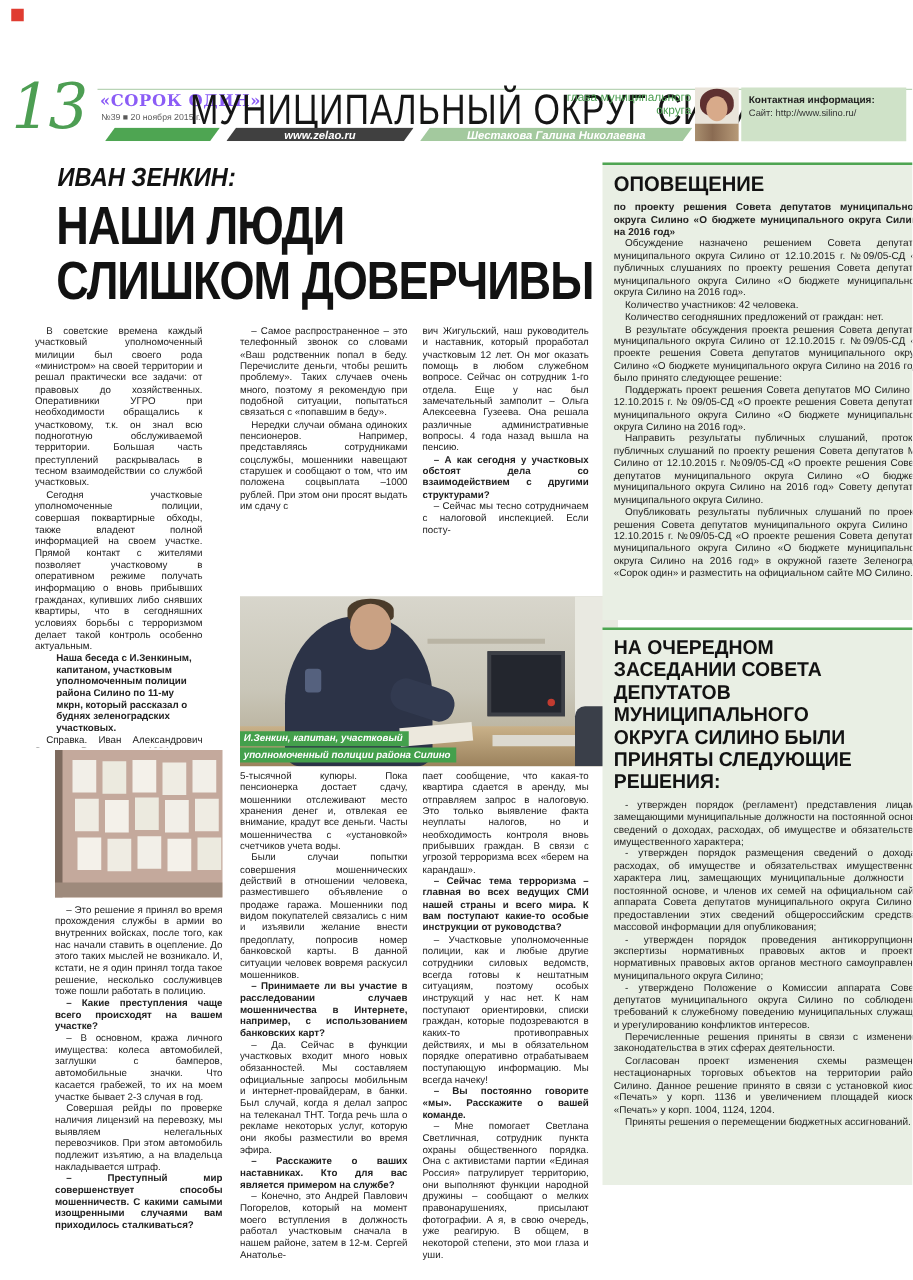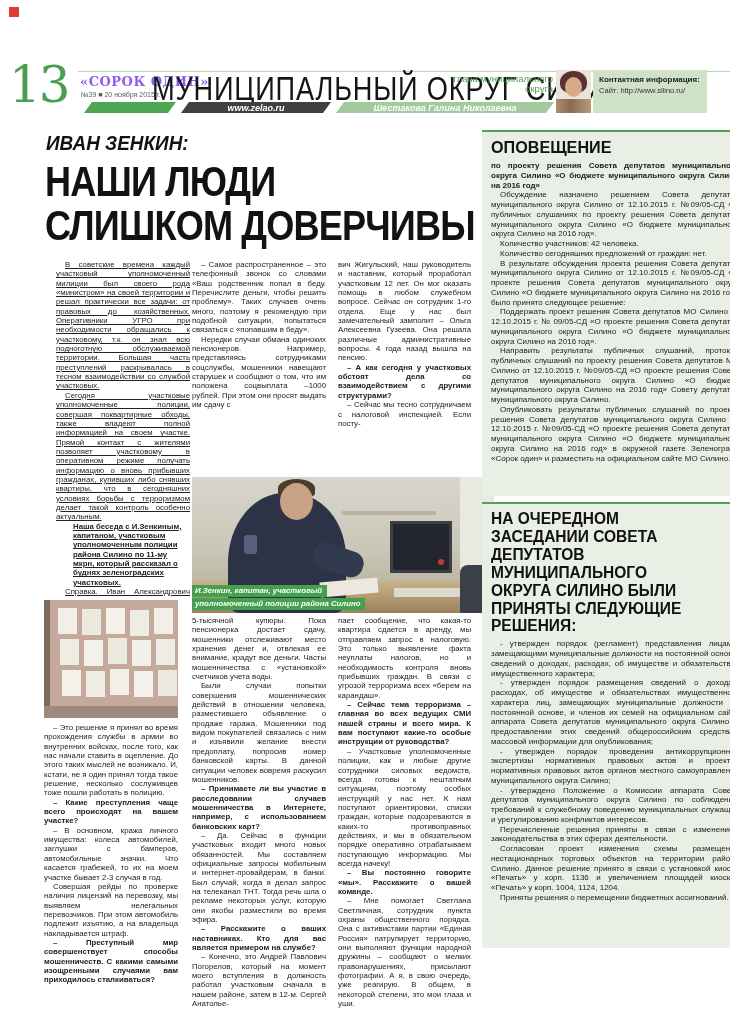--- a/index.html
+++ b/index.html
@@ -3,21 +3,21 @@
 <meta charset="utf-8">
 <style>
   html,body{margin:0;padding:0;background:#fff;}
   .page{position:relative;width:730px;height:1024px;background:#ffffff;overflow:hidden;
         font-family:"Liberation Sans",sans-serif;color:#1e1e1e;}
   .abs{position:absolute;}
 
   
   .reg-mark{left:9px;top:7px;width:10px;height:10px;background:#e03c31;}
   .pagenum{left:9px;top:60px;font-family:"DejaVu Serif",serif;font-size:50px;line-height:1;
-           color:#4d9e53;letter-spacing:-2px;}
+           color:#4d9e53;letter-spacing:-2px;font-style:italic;}
   .topline{left:78px;top:71px;width:652px;height:1px;background:#b9d4b6;}
   .masthead-logo{left:80px;top:74px;font-family:"DejaVu Serif",serif;font-weight:bold;
                  font-size:13px;letter-spacing:.5px;color:#8b5cf6;white-space:nowrap;}
   .masthead-issue{left:81px;top:91px;font-size:7px;color:#5a5a5a;white-space:nowrap;}
   .section-title{left:152px;top:72px;font-size:34px;line-height:.95;font-weight:normal;
                  color:#151515;white-space:nowrap;transform:scaleX(.8);transform-origin:0 0;
                  letter-spacing:1px;}
   .bar{top:102px;height:11px;clip-path:polygon(8px 0,100% 0,calc(100% - 8px) 100%,0 100%);
        display:flex;align-items:center;justify-content:center;}
   .bar-a{left:84px;width:92px;background:#4ea552;}
@@ -26,40 +26,40 @@
   .bar span{color:#fff;font-weight:bold;font-style:italic;font-size:9px;white-space:nowrap;}
   .head-role{left:453px;top:74px;width:100px;text-align:right;color:#4d9e53;font-size:9.5px;
              line-height:1.07;}
   .portrait{left:556px;top:70px;width:35px;height:43px;background:#e9e4da;overflow:hidden;}
   .portrait .hair{position:absolute;left:4px;top:1px;width:27px;height:22px;background:#5e3030;
                   border-radius:50% 50% 40% 40%;}
   .portrait .face{position:absolute;left:9px;top:7px;width:17px;height:20px;background:#d8aa8a;
                   border-radius:50%;}
   .portrait .body{position:absolute;left:0;bottom:0;width:100%;height:14px;
                   background:linear-gradient(90deg,#a98f6f,#8a6b52 40%,#b79a78);}
-  .contact-box{left:593px;top:70px;width:114px;height:43px;background:#cfe2c8;
+  .contact-box{left:593px;top:70px;width:132px;height:43px;background:#cfe2c8;
                padding:5px 6px;box-sizing:border-box;}
   .contact-label{font-size:8px;font-weight:bold;color:#222;}
   .contact-site{font-size:7.5px;color:#333;margin-top:2px;}
 
   
   .kicker{left:46px;top:131px;font-size:21px;font-weight:bold;font-style:italic;
           white-space:nowrap;transform:scaleX(.9);transform-origin:0 0;color:#121212;}
   .headline{font-size:43px;font-weight:bold;line-height:1;white-space:nowrap;color:#121212;
             transform:scaleX(.84);transform-origin:0 0;letter-spacing:-1px;}
   .hl1{left:45px;top:160px;}
   .hl2{left:45px;top:204px;}
 
   
   .col{font-size:7.8px;line-height:1.2;color:#222;overflow:hidden;}
   .para{margin:0;text-indent:9px;text-align:justify;}
   .para.cont{text-indent:0;}
   .para.q{font-weight:bold;}
   .para.lead{font-weight:bold;margin-left:17px;text-align:left;text-indent:0;}
-  .col1a{left:56px;top:260px;width:134px;height:338px;text-decoration:underline;}
+  .col1a{left:28px;top:260px;width:134px;height:338px;}
   .col1b{left:44px;top:723px;width:134px;height:282px;}
   .col2a{left:192px;top:260px;width:134px;height:216px;}
   .col2b{left:192px;top:616px;width:134px;height:402px;}
   .col3a{left:338px;top:260px;width:133px;height:216px;}
   .col3b{left:338px;top:616px;width:133px;height:404px;}
 
   
   .photo-small{left:44px;top:600px;width:134px;height:118px;background:#c4a99c;overflow:hidden;}
   .photo-small .frame{position:absolute;left:0;top:0;width:6px;height:100%;background:#7d6a5e;}
   .photo-small .shelf{position:absolute;left:0;bottom:0;width:100%;height:12px;background:#9e8a7c;}

